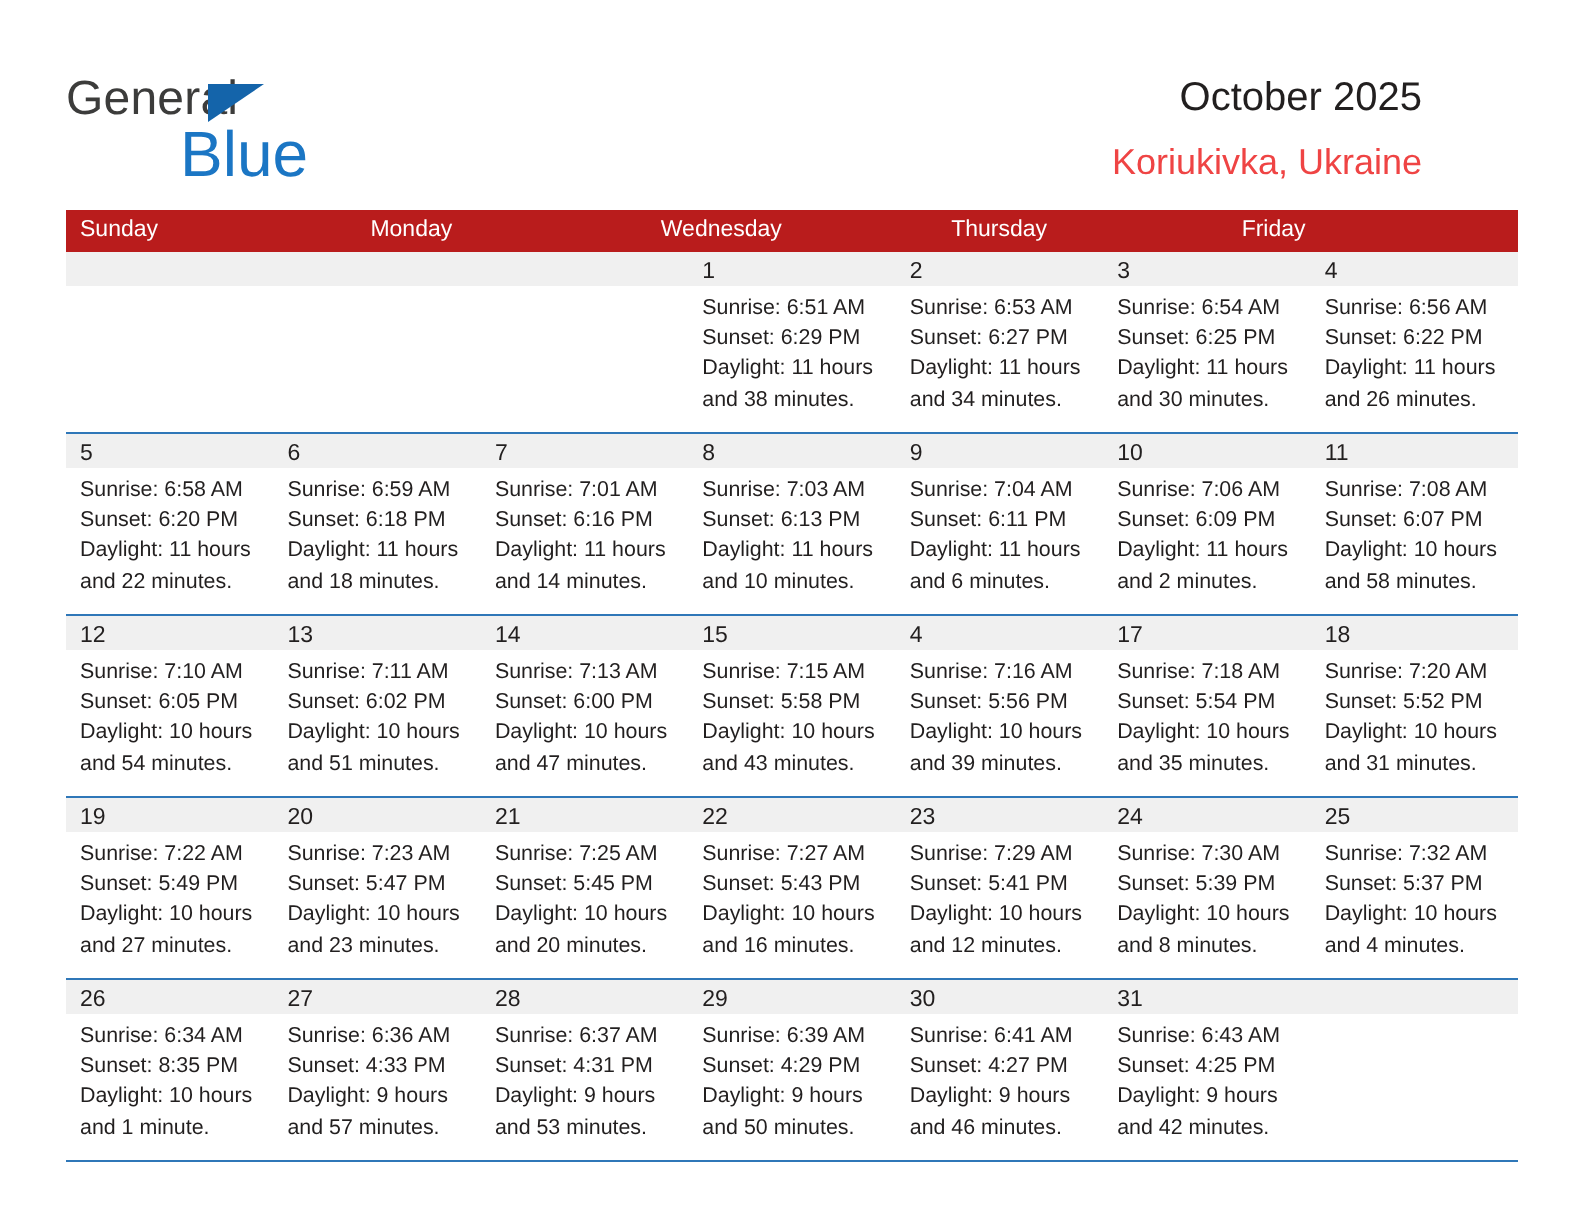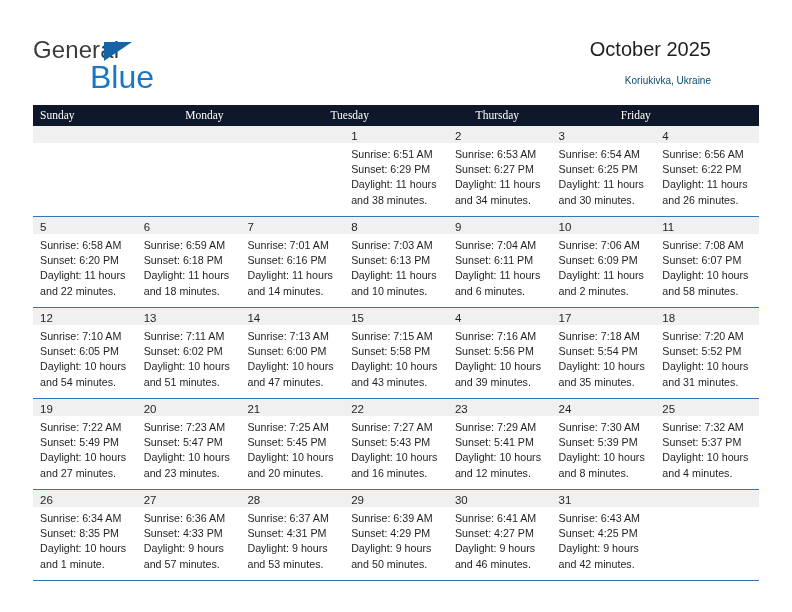--- a/index.html
+++ b/index.html
@@ -68,39 +68,38 @@
     top: 33px;
     text-align: right;
   }
   .cal-title {
     font-size: 20px;
     color: #221f1f;
     line-height: 32px;
     white-space: nowrap;
   }
   .cal-subtitle {
-    font-size: 10px;
-    color: #0c4a6e;
+    font-size: 18px;
+    color: #ef4444;
     line-height: 20px;
     margin-top: 6px;
     white-space: nowrap;
   }
 
   
   .calendar {
     position: absolute;
     left: 33px;
     top: 105px;
     width: 726px;
   }
   .weekdays {
     display: flex;
-    background: #0f172a;
+    background: #b91c1c;
     height: 21px;
-    font-family: Liberation Serif, serif;
   }
   .weekday {
     flex: 1 1 0;
     color: #ffffff;
     font-size: 11.5px;
     line-height: 21px;
     padding-left: 7px;
     box-sizing: border-box;
     white-space: nowrap;
     overflow: hidden;
@@ -156,21 +155,21 @@
     <div class="title-block">
       <div class="cal-title">October 2025</div>
       <div class="cal-subtitle">Koriukivka, Ukraine</div>
     </div>
   </div>
 
   <div class="calendar">
     <div class="weekdays">
         <div class="weekday">Sunday</div>
         <div class="weekday">Monday</div>
-        <div class="weekday">Tuesday</div>
+        <div class="weekday">Wednesday</div>
         <div class="weekday">Thursday</div>
         <div class="weekday">Friday</div>
       </div>
     <div class="weeks-container">
         <div class="week first">
           <div class="day empty">
             <div class="daynum-band"><span class="daynum"></span></div>
             <div class="day-lines"></div>
           </div>
           <div class="day empty">

